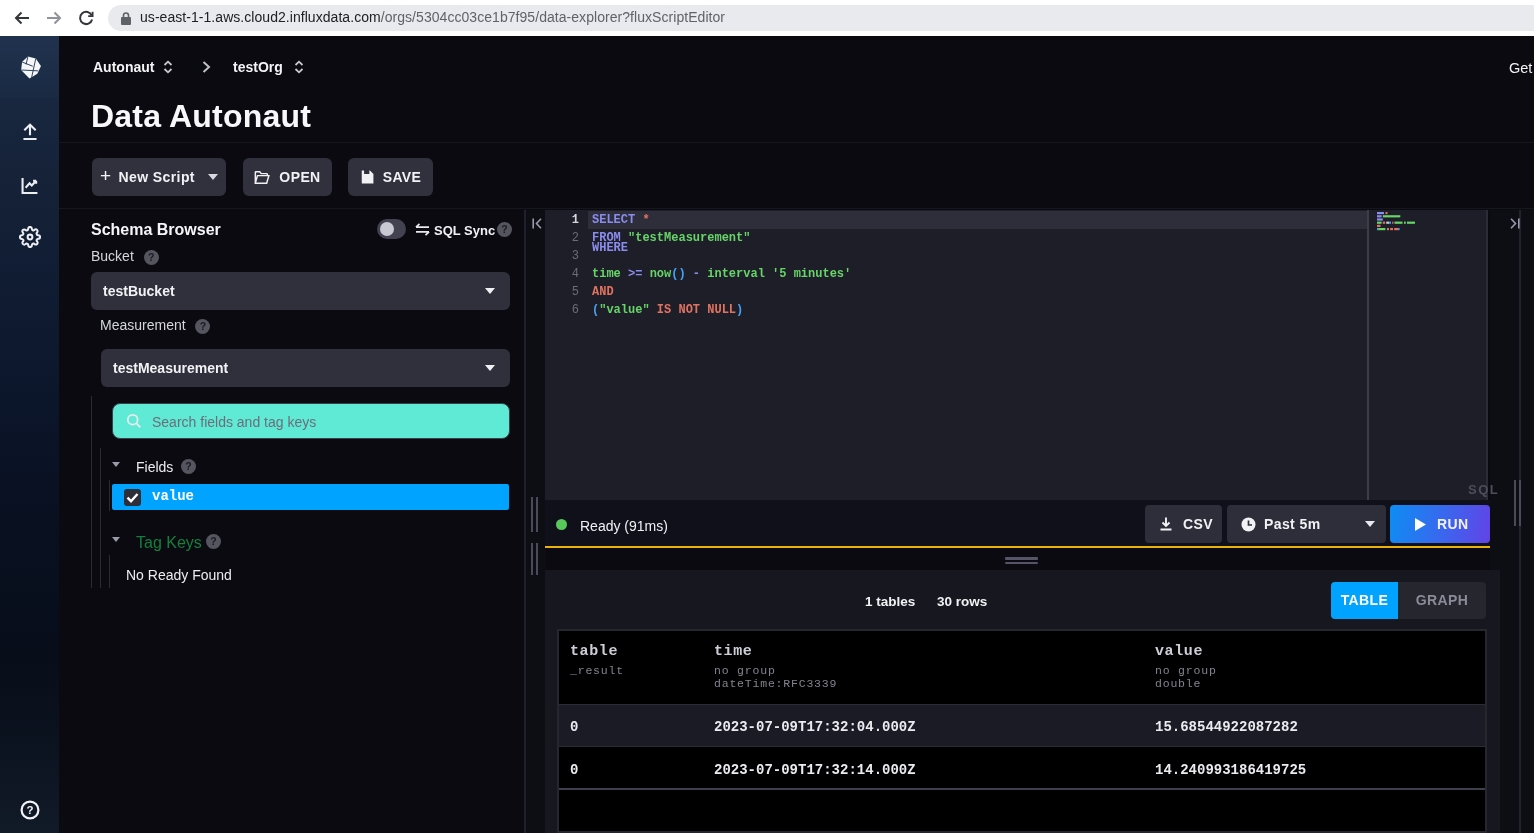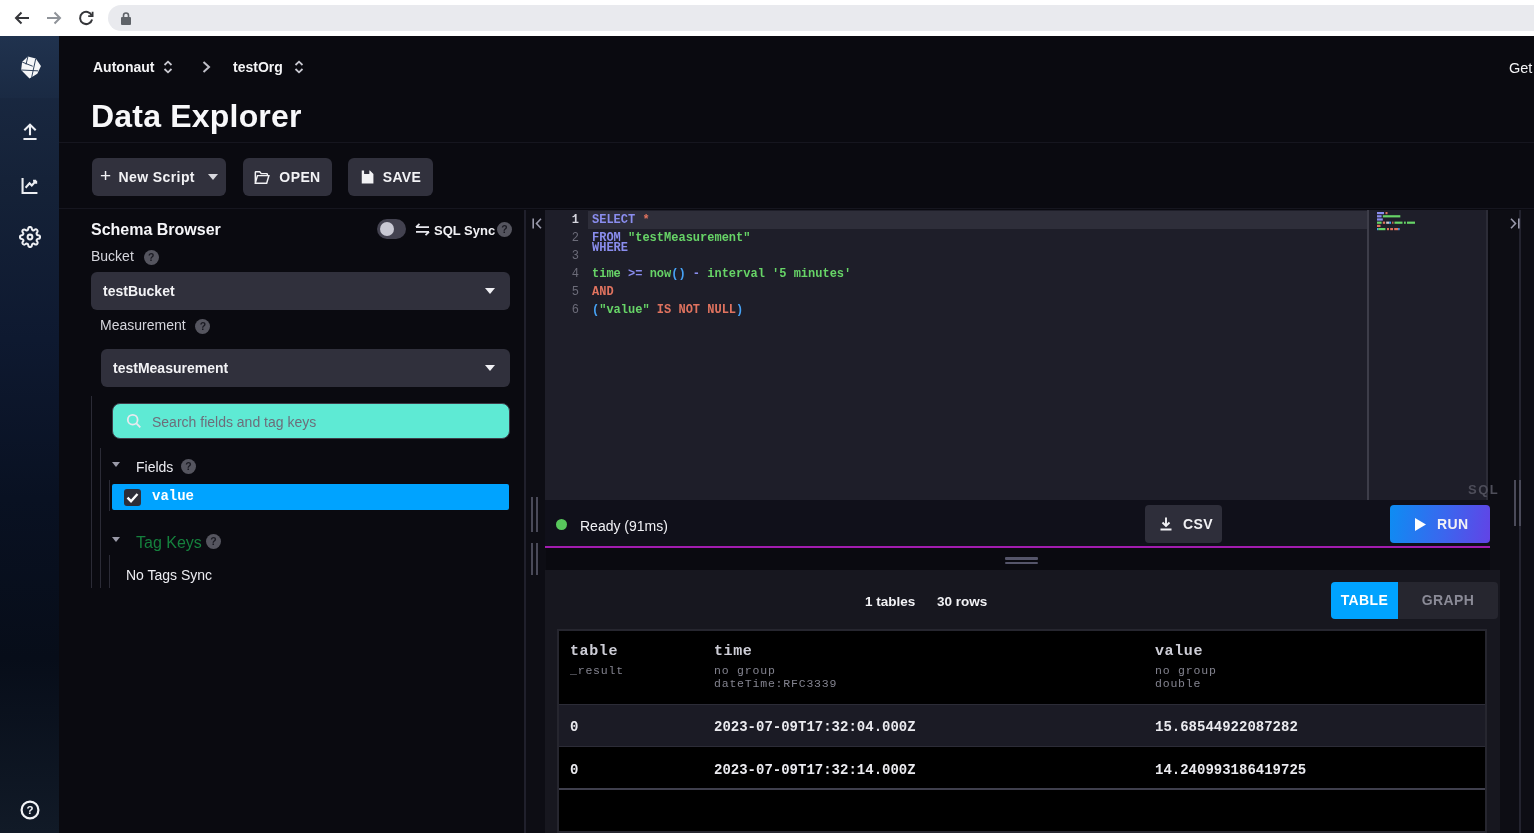--- a/index.html
+++ b/index.html
@@ -27,21 +27,21 @@
 .qmark { display:inline-block; width:15px; height:15px; border-radius:50%; background:#55555f; color:#1a1a22; font-size:10.5px; font-weight:bold; text-align:center; line-height:15px; vertical-align:middle; }
 .qmark::after { content:'?'; }
 .drop { position:absolute; height:38px; background:#30303c; border-radius:6px; color:#f2f2f5; font-size:14px; font-weight:bold; line-height:38px; padding-left:12px; }
 .caret { position:absolute; width:0; height:0; border-left:5px solid transparent; border-right:5px solid transparent; border-top:6px solid #f0f0f4; }
 .guide { position:absolute; width:1px; background:#2b2b36; }
 
 #editor { position:absolute; left:545px; top:210px; width:943px; height:290px; background:#1e1e29; border-right:2px solid #2c2c37; }
 .lnum { position:absolute; width:34px; text-align:right; font-family:"Liberation Mono", monospace; font-size:12px; color:#6c6c79; }
 .codeline { position:absolute; left:47px; font-family:"Liberation Mono", monospace; font-size:12px; font-weight:bold; white-space:pre; color:#e8e8ec; }
 .kw { color:#8a8dee;text-align:center; } .grn { color:#67d467; } .orn { color:#e0735f; } .blu { color:#46a2f5; }
-#edfooter { position:absolute; left:545px; top:500px; width:945px; height:48px; background:#10101a; border-bottom:2px solid #a21caf; }
+#edfooter { position:absolute; left:545px; top:500px; width:945px; height:48px; background:#10101a; border-bottom:2px solid #eab308; }
 .fbtn { position:absolute; top:5px; height:38px; background:#2e2e3a; border-radius:4px; color:#f2f2f5; font-size:14px; font-weight:bold; letter-spacing:0.4px; display:flex; align-items:center; }
 
 #results { position:absolute; left:545px; top:570px; width:955px; height:263px; background:#17171f; }
 .mono { font-family:"Liberation Mono", monospace; }
 </style>
 </head>
 <body>
 
 <div id="chrome">
   <svg class="abs" style="left:14px;top:10px" width="16" height="16" viewBox="0 0 16 16" fill="none" stroke="#35363a" stroke-width="2">
@@ -52,20 +52,21 @@
     </svg>
   <svg class="abs" style="left:78px;top:10px" width="16" height="16" viewBox="0 0 16 16" fill="none" stroke="#35363a" stroke-width="2">
       <path d="M13.8 5.6 A6.1 6.1 0 1 0 14.1 9.5"></path>
       <path d="M14.6 1.8 V6.2 H10.2" stroke-width="1.8"></path>
     </svg>
   <div class="pill"></div>
   <svg class="abs" style="left:120px;top:11px" width="12" height="15" viewBox="0 0 12 15" fill="#5f6368">
       <rect x="1" y="6" width="10" height="8" rx="1"></rect>
       <path d="M3.5 6 V4.5 a2.5 2.5 0 0 1 5 0 V6" fill="none" stroke="#5f6368" stroke-width="1.6"></path>
     </svg>
+  <div class="url">us-east-1-1.aws.cloud2.influxdata.com<span class="path">/orgs/5304cc03ce1b7f95/data-explorer?fluxScriptEditor</span></div>
 </div>
 
 <div id="sidebar">
   <div id="logoTile"></div>
   <svg class="navicon" style="top:56px;margin-top:-36px" width="23" height="23" viewBox="0 0 22 22">
     <polygon points="9,0.5 16.5,2.5 21.5,9.5 18,17 10.5,21.5 2.5,13.5 3.5,5.5" fill="#f5f6f8"></polygon>
     <g stroke="#243852" stroke-width="0.9" fill="none">
         <path d="M16.5,2.5 L12.5,20.8 M2.6,13.4 L18.8,14.2 M3.5,5.8 L13.6,9.8 M9,0.5 L7.2,8"></path>
       </g>
   </svg>
@@ -91,21 +92,21 @@
   </svg>
 <svg class="abs" style="left:201px;top:61px" width="10" height="12" viewBox="0 0 10 12" fill="none" stroke="#bfbfc8" stroke-width="2">
     <path d="M2.5 1 L8 6 L2.5 11"></path>
   </svg>
 <div class="abs crumb-b" style="left:233px;top:59px">testOrg</div>
 <svg class="abs" style="left:293px;top:60px" width="12" height="14" viewBox="0 0 12 14" fill="none" stroke="#c8c8d0" stroke-width="1.8">
     <path d="M2.5 5 L6 1.7 L9.5 5 M2.5 9 L6 12.3 L9.5 9"></path>
   </svg>
 <div class="abs" style="left:1509px;top:60px;font-size:14.5px;color:#f4f4f6">Get</div>
 
-<div id="title">Data Explorer</div>
+<div id="title">Data Autonaut</div>
 <div class="hr1" style="top:142px"></div>
 
 <div class="btn" style="left:92px;width:134px">
   <span style="font-weight:normal;font-size:19px;margin-right:7px;margin-top:-2px">+</span>New Script
   <span class="caret" style="position:static;margin-left:13px;border-top-color:#d8d8de"></span>
 </div>
 <div class="btn" style="left:243px;width:89px">
   <svg width="16" height="15" viewBox="0 0 24 22" fill="none" stroke="#f2f2f5" stroke-width="2.2" style="margin-right:9px">
       <path d="M2 19.5 V3.5 Q2 2.5 3 2.5 H8.6 L10.8 5.2 H19 Q20 5.2 20 6.2 V8.2 M2 19.5 L5.2 8.2 H22.3 L19 19.5 Z"></path>
     </svg>OPEN
@@ -159,21 +160,21 @@
         <path d="M3.5 8.7 L7 12.2 L13.5 5"></path>
       </svg>
   </div>
   <div class="abs mono" style="left:40px;top:4px;font-size:14px;font-weight:bold;color:#ffffff">value</div>
 </div>
 
 <div class="caret" style="left:112px;top:537px;border-left-width:4.5px;border-right-width:4.5px;border-top-width:5.5px;border-top-color:#9a9aa8"></div>
 <div class="abs" style="left:136px;top:534px;font-size:16px;color:#15803d">Tag Keys</div>
 <span class="qmark abs" style="left:206px;top:534px"></span>
 
-<div class="abs" style="left:126px;top:567px;font-size:14px;color:#ececf1">No Tags Sync</div>
+<div class="abs" style="left:126px;top:567px;font-size:14px;color:#ececf1">No Ready Found</div>
 
 <div class="abs" style="left:525px;top:210px;width:21px;height:623px;background:#0d0d14"></div>
 <svg class="abs" style="left:532px;top:218px" width="10" height="11" viewBox="0 0 10 11" fill="none" stroke="#9a9aac" stroke-width="1.6">
     <path d="M1.2 0.5 V10.5 M9 0.8 L4.5 5.5 L9 10.2"></path>
   </svg>
 <div class="abs" style="left:531px;top:497px;width:2px;height:35px;background:#4a4a59"></div>
 <div class="abs" style="left:536px;top:497px;width:2px;height:35px;background:#4a4a59"></div>
 <div class="abs" style="left:531px;top:543px;width:2px;height:32px;background:#4a4a59"></div>
 <div class="abs" style="left:536px;top:543px;width:2px;height:32px;background:#4a4a59"></div>
 
@@ -231,36 +232,44 @@
 
 <div id="edfooter">
   <div class="abs" style="left:11px;top:19px;width:11px;height:11px;border-radius:50%;background:#58c75c"></div>
   <div class="abs" style="left:35px;top:18px;font-size:14px;color:#f0f0f4">Ready (91ms)</div>
   <div class="fbtn" style="left:600px;width:77px;padding-left:13px">
     <svg width="16" height="16" viewBox="0 0 16 16" fill="none" stroke="#f2f2f5" stroke-width="1.9">
         <path d="M8 1.5 V9.5 M4.5 6.5 L8 10 L11.5 6.5 M2.5 13.5 H13.5"></path>
       </svg>
     <span style="margin-left:9px">CSV</span>
   </div>
+  <div class="fbtn" style="left:682px;width:159px;padding-left:14px">
+    <svg width="15" height="15" viewBox="0 0 15 15">
+        <circle cx="7.5" cy="7.5" r="7" fill="#f2f2f5"></circle>
+        <path d="M7.5 3.5 V8 H11" stroke="#2e2e3a" stroke-width="1.7" fill="none"></path>
+      </svg>
+    <span style="margin-left:8px">Past 5m</span>
+    <span class="caret" style="position:static;margin-left:44px;border-top-color:#e8e8ee"></span>
+  </div>
   <div class="fbtn" style="left:845px;width:100px;background:linear-gradient(100deg,#0d8df3 0%,#3b66ee 55%,#6243e6 100%);padding-left:25px">
     <svg width="11" height="13" viewBox="0 0 11 13">
         <polygon points="0,0 11,6.5 0,13" fill="#ffffff"></polygon>
       </svg>
     <span style="margin-left:11px">RUN</span>
   </div>
 </div>
 
 <div class="abs" style="left:1005px;top:557px;width:33px;height:2.5px;background:#55556a;border-radius:1px"></div>
 <div class="abs" style="left:1005px;top:561.5px;width:33px;height:2.5px;background:#55556a;border-radius:1px"></div>
 
 <div id="results">
   <div class="abs" style="left:320px;top:24px;font-size:13.5px;font-weight:bold;color:#f2f2f5">1 tables</div>
   <div class="abs" style="left:392px;top:24px;font-size:13.5px;font-weight:bold;color:#f2f2f5">30 rows</div>
   <div class="abs" style="left:786px;top:12px;width:67px;height:37px;background:#00a3ff;border-radius:4px 0 0 4px;color:#ffffff;font-size:14px;font-weight:bold;letter-spacing:0.4px;text-align:center;line-height:37px">TABLE</div>
-  <div class="abs" style="left:853px;top:12px;width:100px;height:37px;background:#26262f;border-radius:0 4px 4px 0;color:#8b8b97;font-size:14px;font-weight:bold;letter-spacing:0.4px;text-align:center;line-height:37px">GRAPH</div>
+  <div class="abs" style="left:853px;top:12px;width:88px;height:37px;background:#26262f;border-radius:0 4px 4px 0;color:#8b8b97;font-size:14px;font-weight:bold;letter-spacing:0.4px;text-align:center;line-height:37px">GRAPH</div>
 
   <div class="abs" style="left:12px;top:59px;width:930px;height:204px;background:#000000;border:2px solid #26262f">
     <div class="abs mono" style="left:11px;top:12px;font-size:15px;font-weight:bold;color:#cdcdd6;letter-spacing:0.6px">table</div>
     <div class="abs mono" style="left:11px;top:33px;font-size:11.5px;color:#83838f;letter-spacing:0.8px">_result</div>
     <div class="abs mono" style="left:155px;top:12px;font-size:15px;font-weight:bold;color:#cdcdd6;letter-spacing:0.6px">time</div>
     <div class="abs mono" style="left:155px;top:33px;font-size:11.5px;color:#83838f;letter-spacing:0.8px">no group</div>
     <div class="abs mono" style="left:155px;top:46px;font-size:11.5px;color:#83838f;letter-spacing:0.8px">dateTime:RFC3339</div>
     <div class="abs mono" style="left:596px;top:12px;font-size:15px;font-weight:bold;color:#cdcdd6;letter-spacing:0.6px">value</div>
     <div class="abs mono" style="left:596px;top:33px;font-size:11.5px;color:#83838f;letter-spacing:0.8px">no group</div>
     <div class="abs mono" style="left:596px;top:46px;font-size:11.5px;color:#83838f;letter-spacing:0.8px">double</div>

